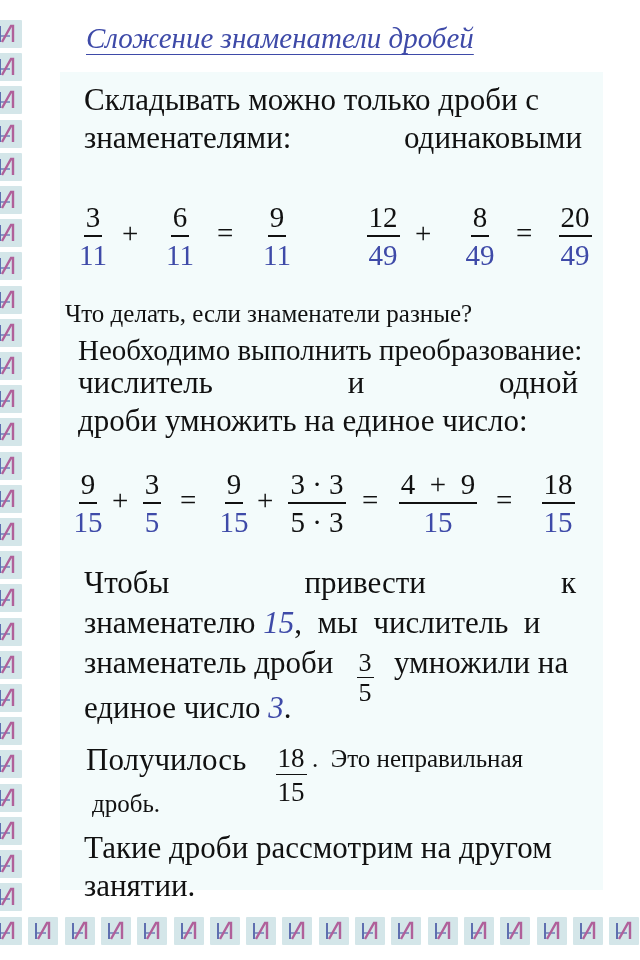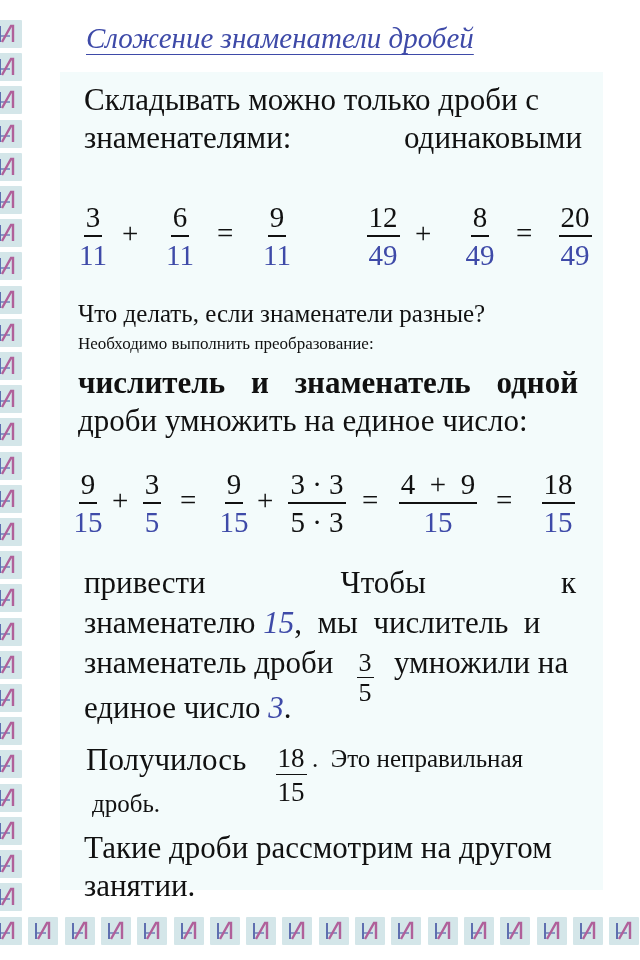--- a/index.html
+++ b/index.html
@@ -22,21 +22,21 @@
   .title {
     position:absolute; left:86px; top:22px;
     font-size:29px; font-style:italic; color:#3e4aa8;
     text-decoration:underline; text-decoration-color:#3e4aa8;
     text-decoration-thickness:1px; text-underline-offset:6px;
     white-space:nowrap;
   }
   .txt { position:absolute; white-space:nowrap; }
   .big { font-size:31px; }
   .med { font-size:25px; }
-  .sm  { font-size:17px; }
+  .sm  { font-size:29px; }
   .justify-line { display:flex; justify-content:space-between; }
   .frac {
     position:absolute; display:inline-flex; flex-direction:column; align-items:center;
     font-size:29px; line-height:1;
   }
   .frac .num { padding:0 2px 3px; border-bottom:2px solid #111; color:#111; }
   .frac .den { padding-top:4px; color:#3e4aa8; }
   .frac.black .den { color:#111; }
   .op { position:absolute; font-size:29px; color:#111; }
   .blue { color:#3e4aa8; font-style:italic; }
@@ -398,26 +398,25 @@
 <div class="frac" style="left:462px;top:203px;width:36px;">
   <span class="num">8</span>
   <span class="den">49</span>
 </div>
 <div class="op" style="left:516px;top:217px;">=</div>
 <div class="frac" style="left:556px;top:203px;width:38px;">
   <span class="num">20</span>
   <span class="den">49</span>
 </div>
 
-<div class="txt med" style="left:78px;top:300px;">Что  делать,  если знаменатели разные?</div>
+<div class="txt med" style="left:65px;top:300px;">Что  делать,  если знаменатели разные?</div>
 <div class="txt sm" style="left:78px;top:334px;">Необходимо   выполнить   преобразование:</div>
-<div class="txt big justify-line" style="left:78px;top:365px;width:500px;font-weight:bold;">
+<div class="txt big justify-line" style="left:78px;top:365px;width:500px;">
   <span>числитель</span>
   <span>и</span>
-  <span>знаменатель</span>
   <span>одной</span>
 </div>
 <div class="txt big" style="left:78px;top:403px;">дроби  умножить  на  единое число:</div>
 
 <div class="frac" style="left:72px;top:470px;width:32px;">
   <span class="num">9</span>
   <span class="den">15</span>
 </div>
 <div class="op" style="left:112px;top:484px;">+</div>
 <div class="frac" style="left:141px;top:470px;width:22px;">
@@ -439,22 +438,22 @@
   <span class="num" style="white-space:pre;">4  +  9</span>
   <span class="den">15</span>
 </div>
 <div class="op" style="left:496px;top:484px;">=</div>
 <div class="frac" style="left:540px;top:470px;width:36px;">
   <span class="num">18</span>
   <span class="den">15</span>
 </div>
 
 <div class="txt big justify-line" style="left:84px;top:565px;width:492px;">
+  <span>Чтобы</span>
   <span>привести</span>
-  <span>Чтобы</span>
   <span>к</span>
 </div>
 <div class="txt big" style="left:84px;top:605px;white-space:pre;"><span>знаменателю </span><span class="blue">15</span><span>,  мы  числитель  и</span></div>
 <div class="txt big" style="left:84px;top:645px;">знаменатель дроби</div>
 <div class="frac black" style="left:356px;top:650px;width:18px;font-size:26px;">
   <span class="num" style="border-bottom-width:1.5px;padding-bottom:1px;">3</span>
   <span class="den" style="padding-top:2px;">5</span>
 </div>
 <div class="txt big" style="left:394px;top:645px;">умножили на</div>
 <div class="txt big" style="left:84px;top:690px;white-space:pre;"><span>единое число </span><span class="blue">3</span><span>.</span></div>

